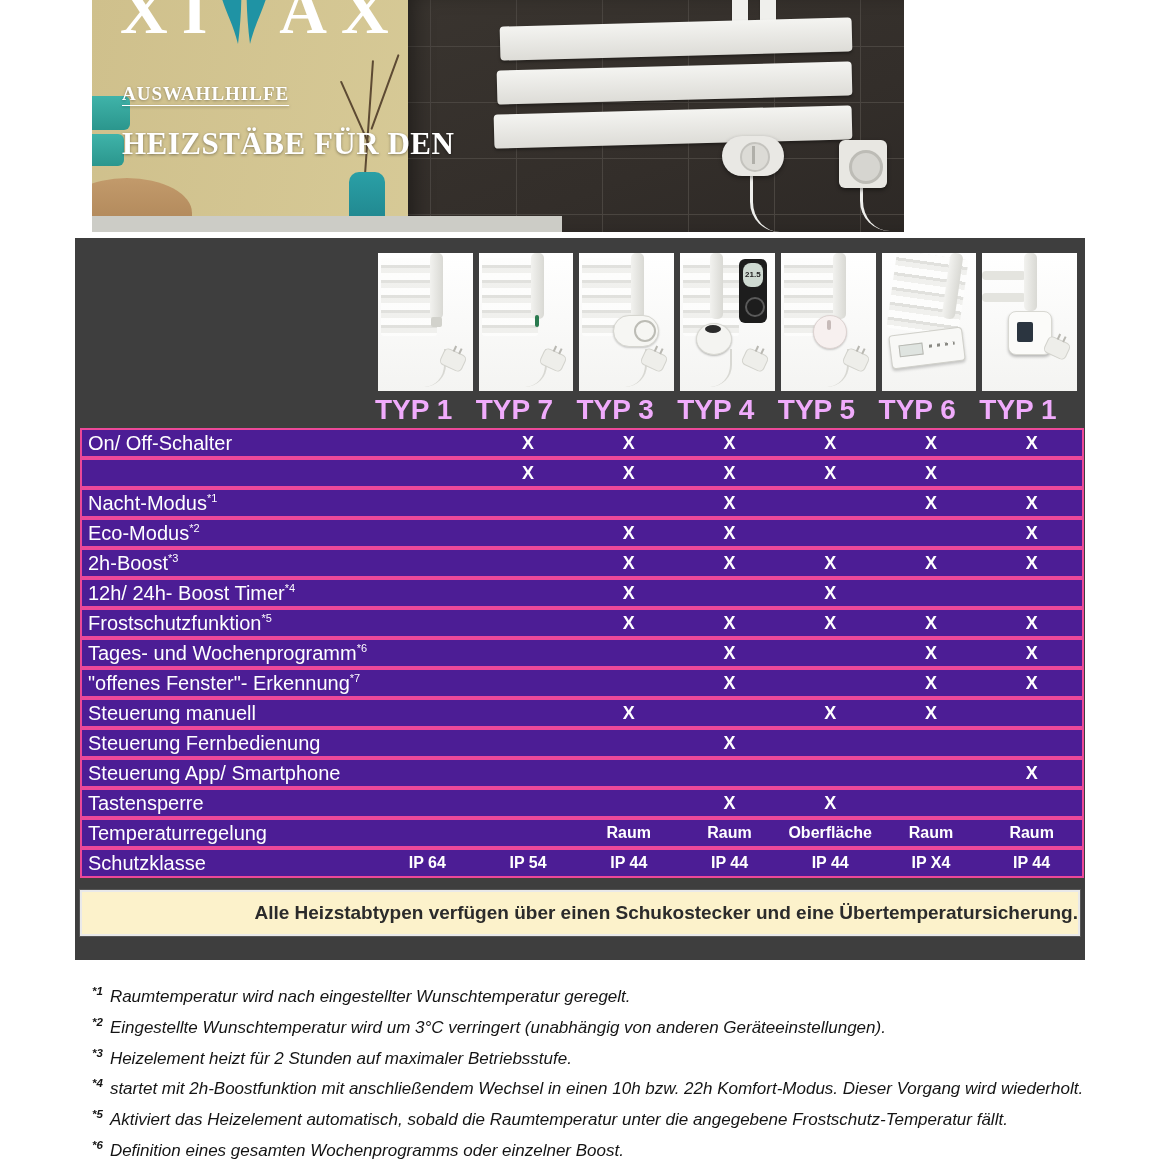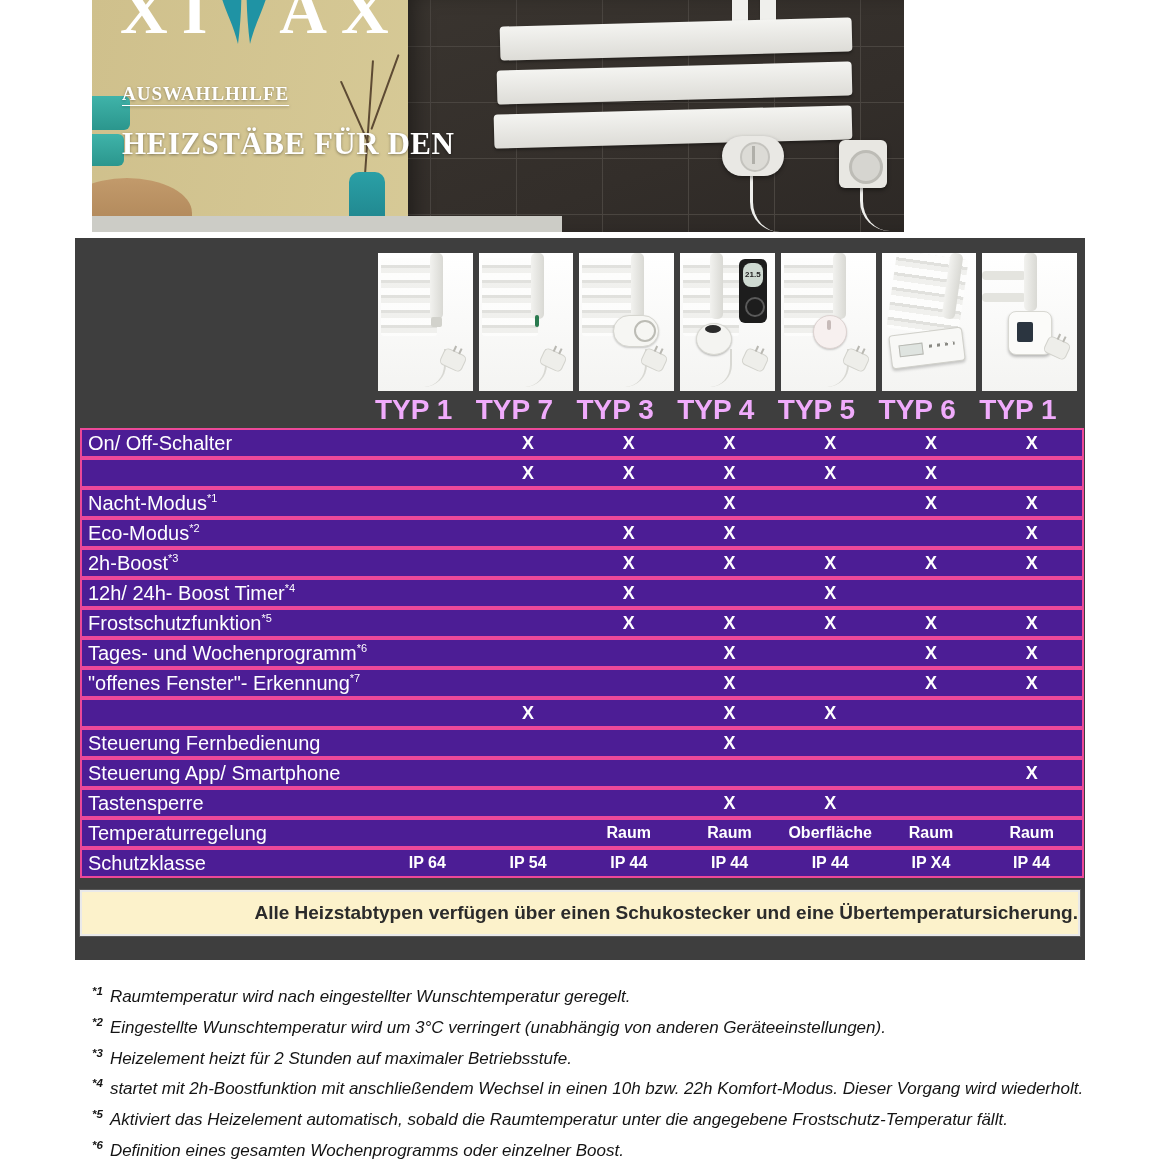--- a/index.html
+++ b/index.html
@@ -322,20 +322,21 @@
         <div class="lbl">"offenes Fenster"- Erkennung<sup>*7</sup></div>
         <div class="cell"></div>
         <div class="cell"></div>
         <div class="cell"></div>
         <div class="cell">X</div>
         <div class="cell"></div>
         <div class="cell">X</div>
         <div class="cell">X</div>
       </div>
       <div class="frow grid8">
+        <div class="lbl">Steuerung manuell</div>
         <div class="cell"></div>
         <div class="cell"></div>
         <div class="cell">X</div>
         <div class="cell"></div>
         <div class="cell">X</div>
         <div class="cell">X</div>
         <div class="cell"></div>
       </div>
       <div class="frow grid8">
         <div class="lbl">Steuerung Fernbedienung</div>

